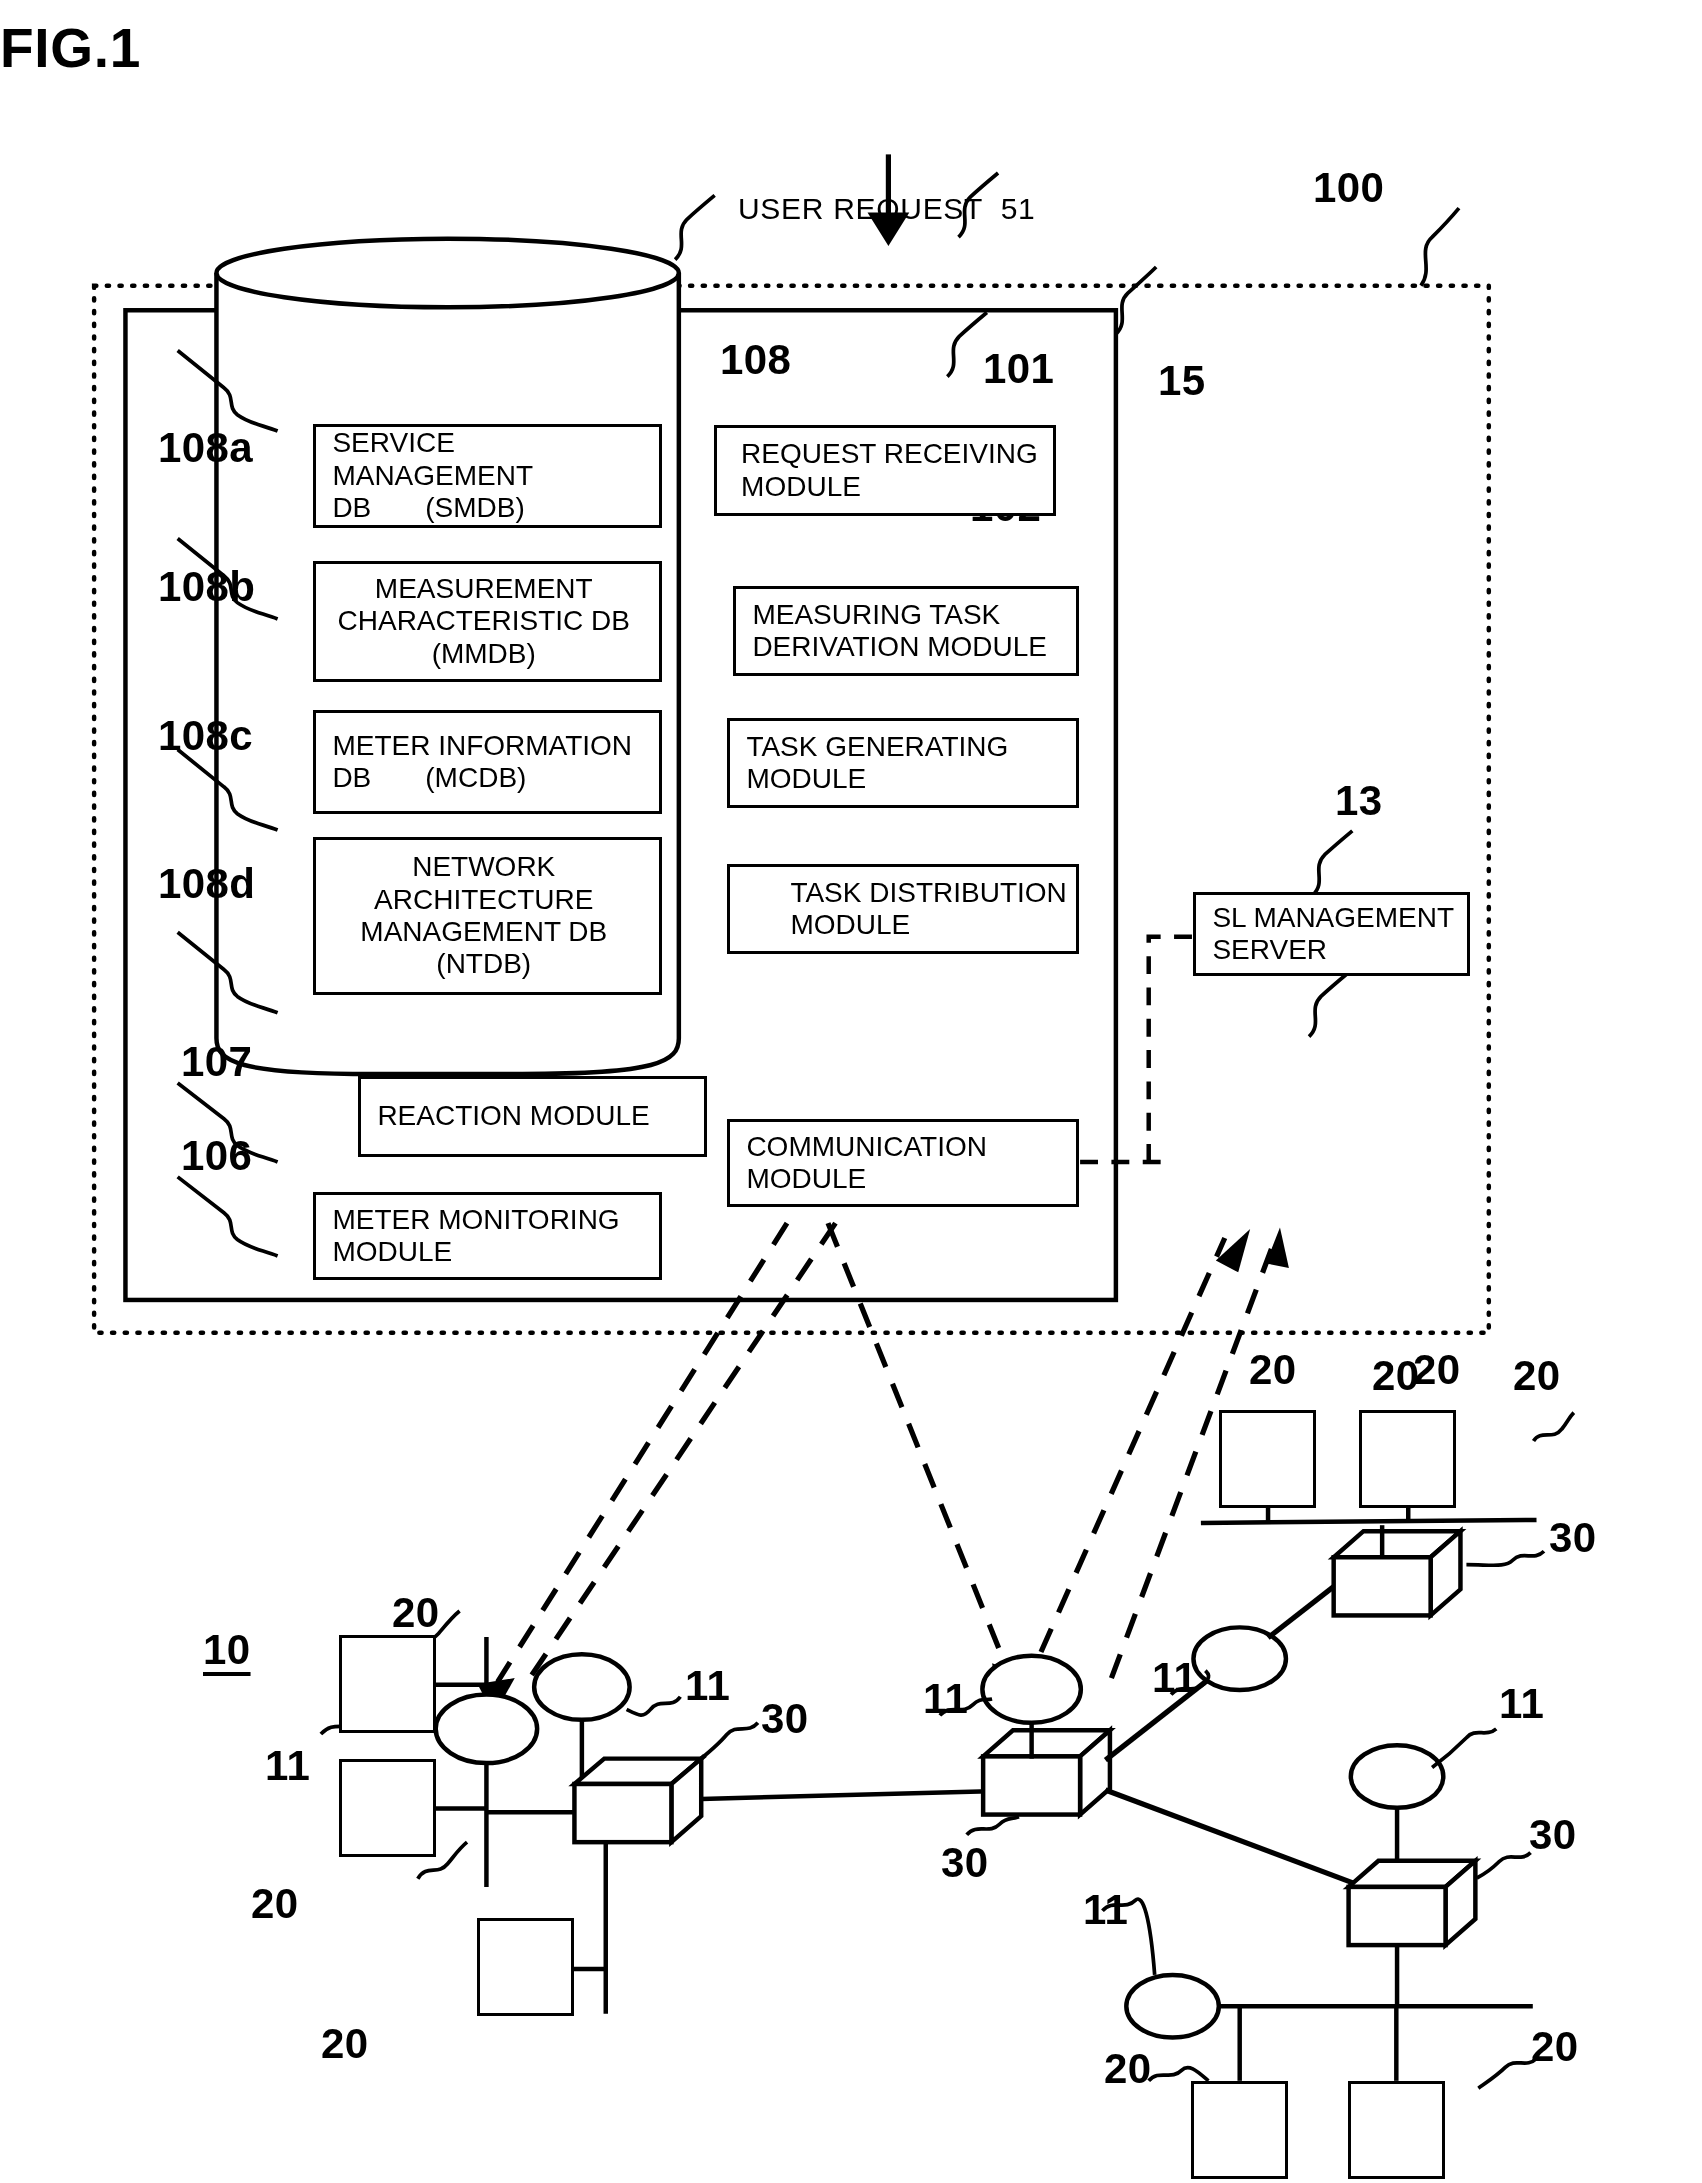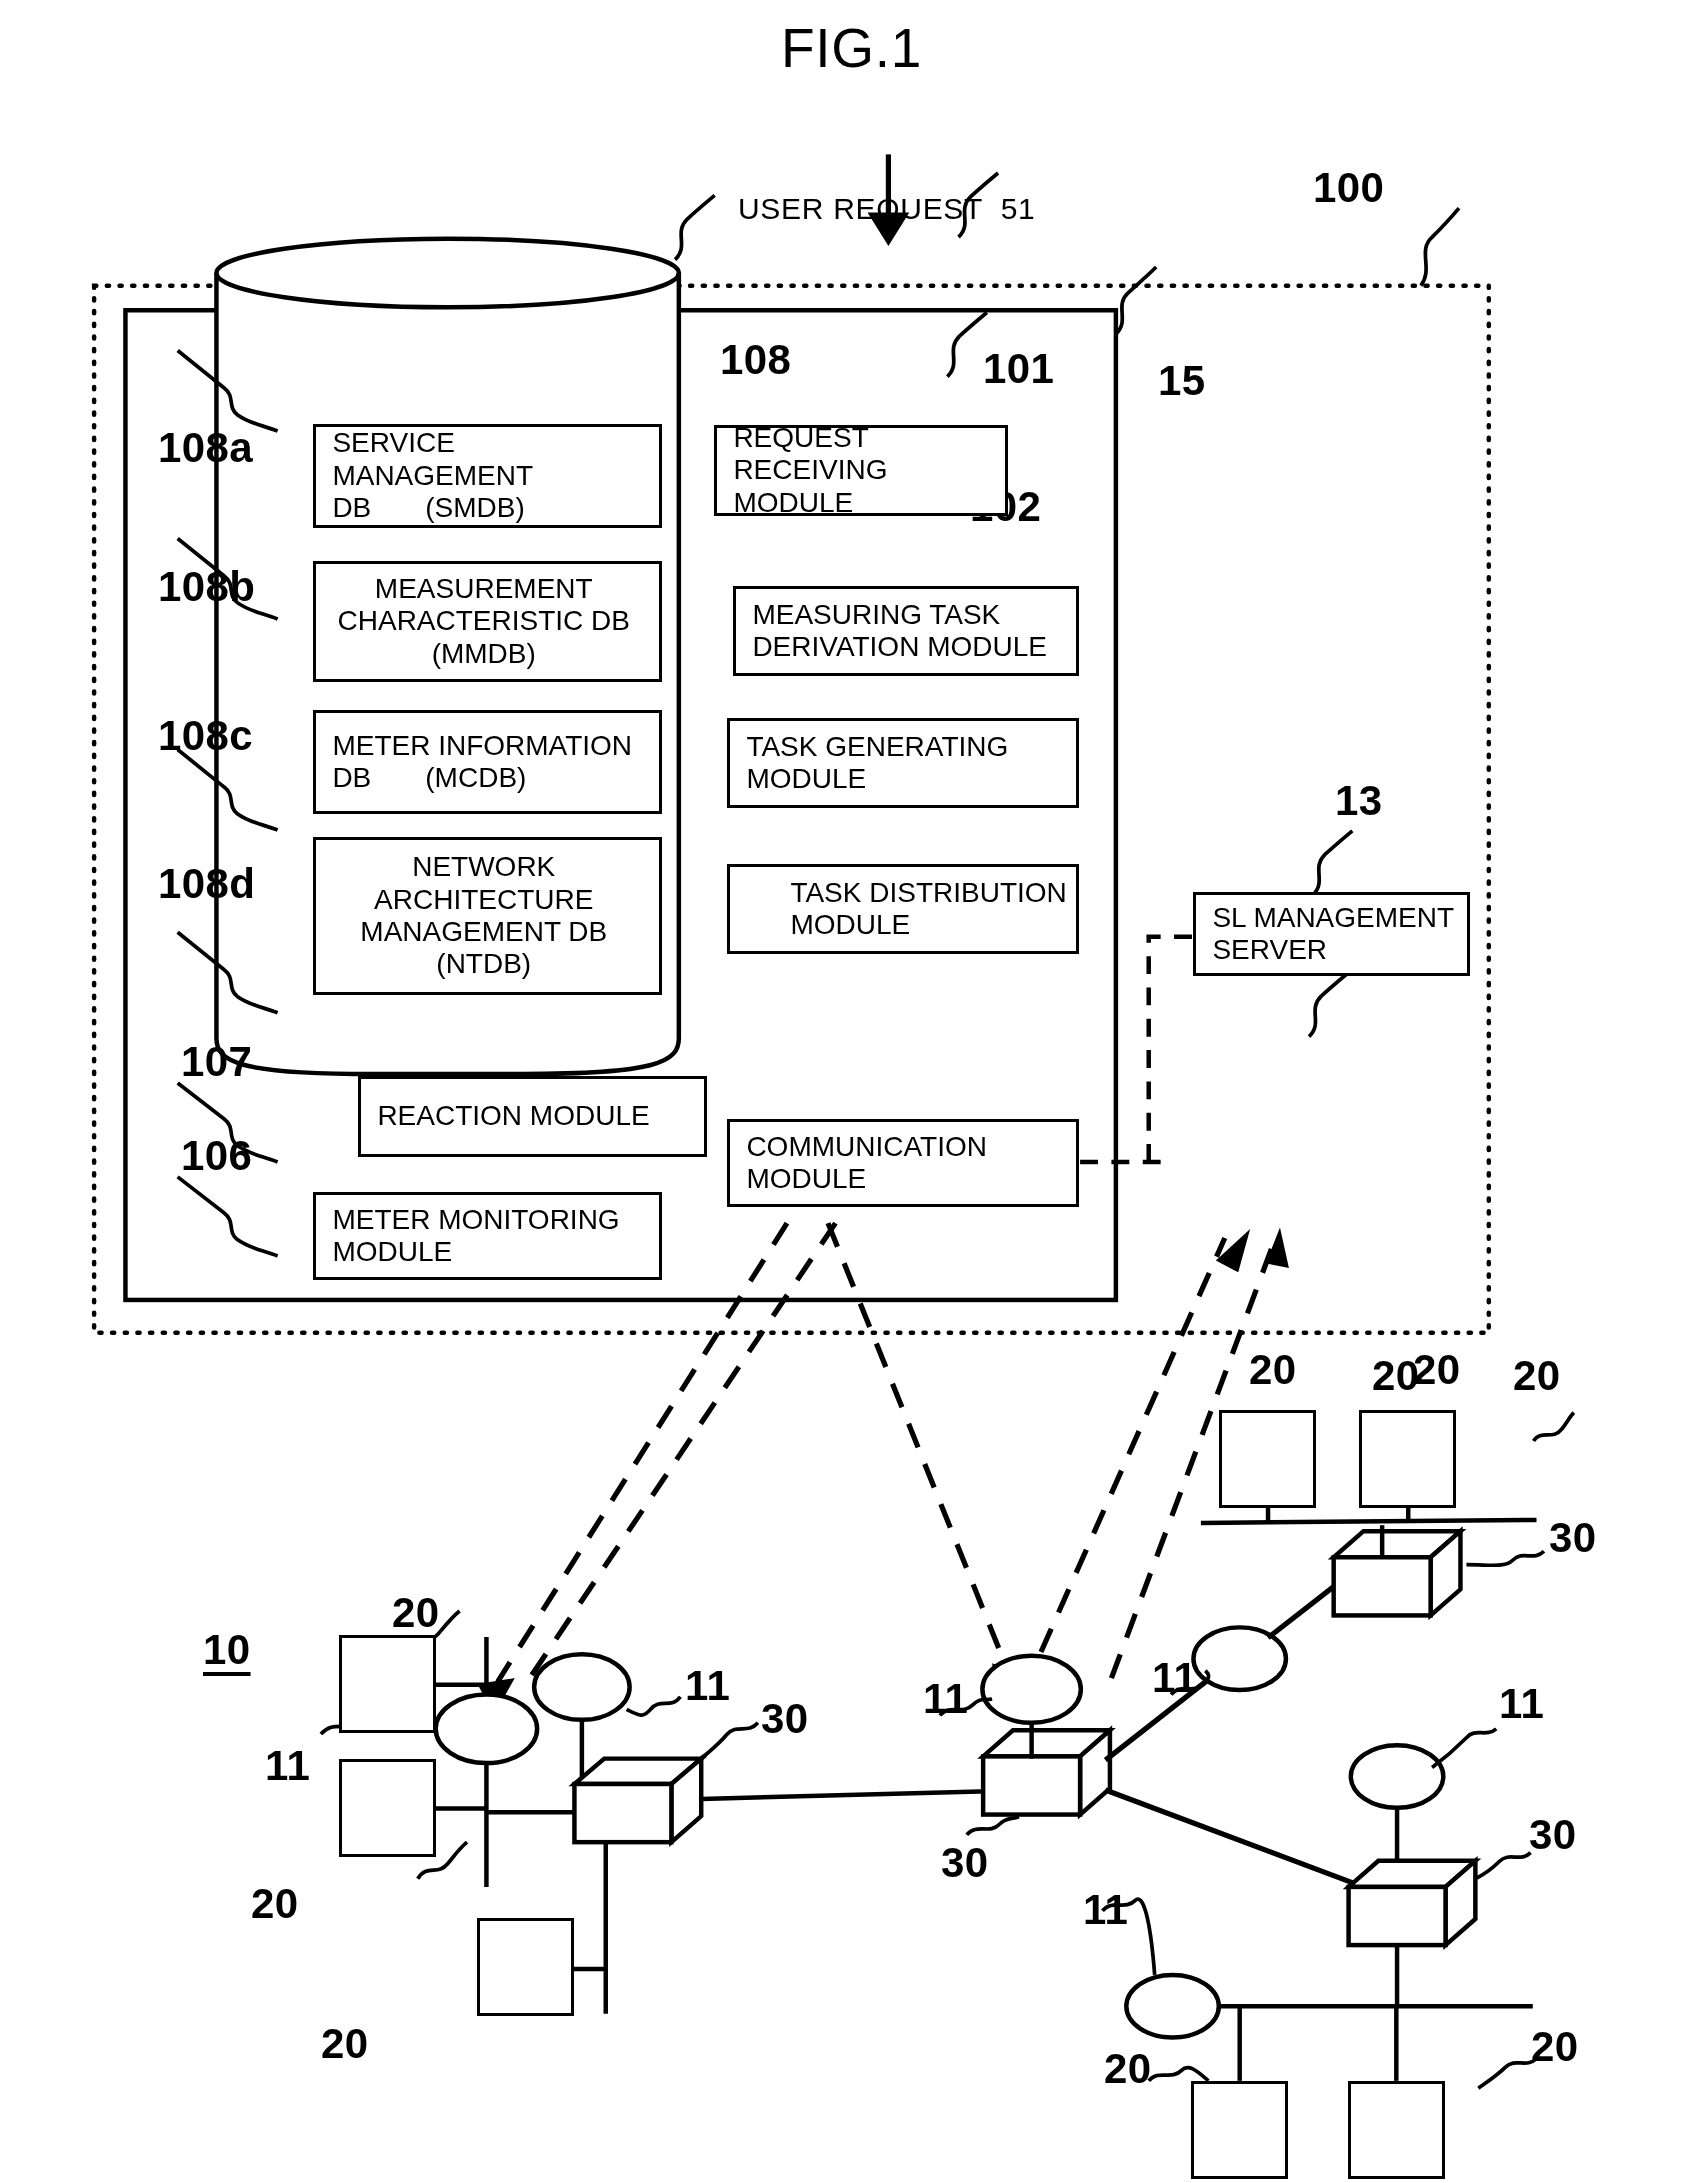--- a/index.html
+++ b/index.html
@@ -24,23 +24,23 @@
     left: 0;
     top: 0;
     width: 1703px;
     height: 2183px;
   }
   .fig-title {
     position: absolute;
     left: 0;
     top: 16.4px;
     width: 1703px;
-    text-align: center;
+    text-align: left;
     font-size: 55px;
-    font-weight: normal;
+    font-weight: bold;
     letter-spacing: 0.7px;
   }
   
   .txt {
     position: absolute;
     white-space: pre;
     line-height: 1.12;
   }
   .ref {
     font-size: 42px;
@@ -293,21 +293,21 @@
     <div class="inner">REACTION MODULE</div>
   </div>
 
   <div class="mbox" style="left:313px; top:1192px; width:349px; height:88px;">
     <div class="inner">
       <div>METER MONITORING</div>
       <div>MODULE</div>
     </div>
   </div>
 
-  <div class="mbox" style="left:714px; top:425px; width:294px; height:91px;">
+  <div class="mbox" style="left:714px; top:425px; width:342px; height:91px;justify-content:center;">
     <div class="inner">
       <div>REQUEST RECEIVING</div>
       <div>MODULE</div>
     </div>
   </div>
 
   <div class="mbox" style="left:733px; top:586px; width:346px; height:90px;">
     <div class="inner">
       <div>MEASURING TASK</div>
       <div>DERIVATION MODULE</div>

